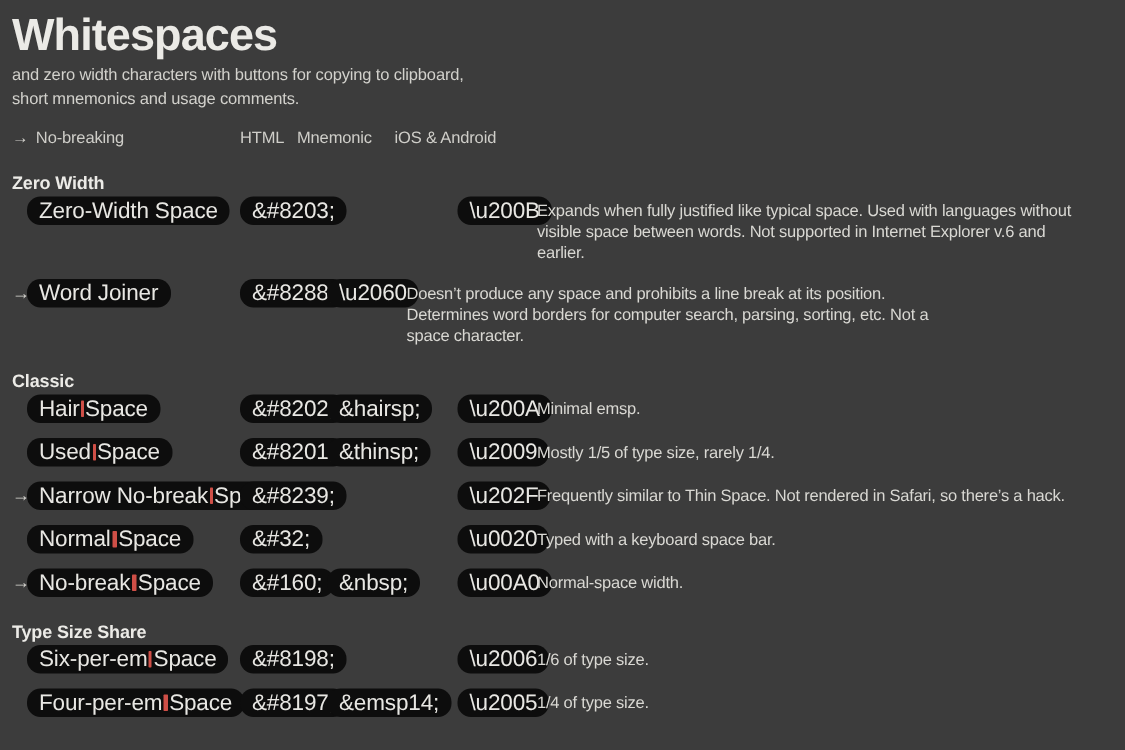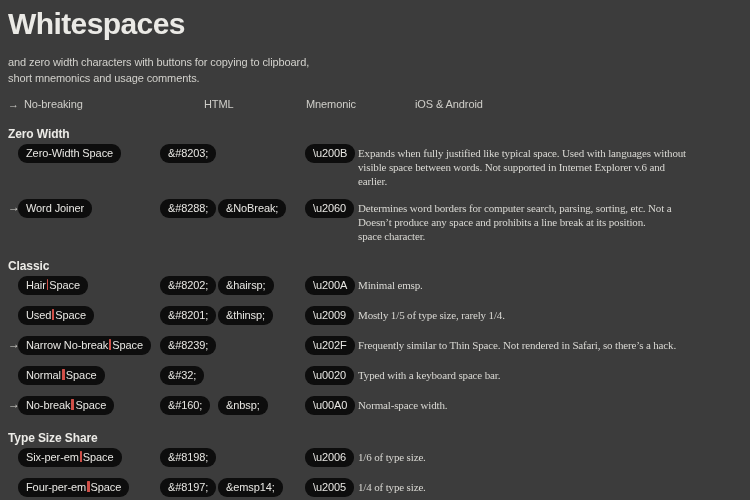--- a/index.html
+++ b/index.html
@@ -6,59 +6,59 @@
   html,body { margin:0; padding:0; }
   body {
     width:750px; height:500px; overflow:hidden;
     background:var(--bg,#3c3c3c);
     font-family:"Liberation Sans", sans-serif;
     color:#d9d8d3;
   }
   .page { padding:8px 8px 0 8px; }
 
   .title {
-    margin:0 0 14px 0;
+    margin:0 0 2px 0;
     font-size:30px; line-height:32px; font-weight:700;
     letter-spacing:-0.6px; color:#ebeae6;
   }
   .subtitle { font-size:11px; line-height:16px; color:#d2d1cc; letter-spacing:-0.1px; }
 
   .header-row {
     display:flex; margin-top:11px;
-    font-size:11px; line-height:14px; color:#cfcec9; letter-spacing:-0.1px;gap:44px;
+    font-size:11px; line-height:14px; color:#cfcec9; letter-spacing:-0.1px;
   }
   .c0 { width:152px; }
-  .c1 { width:58px; }
+  .c1 { width:38px; }
   .c2 { width:65px; }
   .c4 { flex:1; min-width:0; }
   .hdr-arrow { display:inline-block; margin-right:5px; }
 
   .section { margin-top:16px; }
   .section:first-child { margin-top:16px; }
   .section-label {
     font-size:12px; line-height:14px; font-weight:700;
     color:#ecebe7; margin-bottom:2px; letter-spacing:-0.1px;
   }
 
   .row { display:flex; align-items:flex-start; margin-bottom:10px; }
   .cell-arrow { width:10px; font-size:12px; line-height:19px; color:#d5d4cf; }
   .cell-name { width:142px; }
   .cell-html { width:58px; }
   .cell-mn   { width:87px; }
   .cell-ios  { width:53px; }
   .cell-desc {
     flex:1; min-width:0; padding-top:3px;
     font-size:11px; line-height:14px; letter-spacing:-0.15px;
-    color:#d9d8d3; white-space:nowrap;font-family:Liberation Serif, serif;
+    color:#d9d8d3; white-space:nowrap;
   }
 
   .chip {
     display:inline-block; margin:0;
     background:var(--chip-bg,#0d0d0d); color:#e8e7e3;
-    font-family:inherit; font-size:11px; line-height:19px; height:19px;
+    font-family:inherit; font-size:15px; line-height:19px; height:19px;
     padding:0 8px; border:none; border-radius:9px;
     letter-spacing:-0.1px; white-space:nowrap; cursor:pointer;
   }
   .marker {
     display:inline-block; width:2px; height:11px;
     background:var(--accent,#cf4f47);
     vertical-align:-1px; margin:0 1px; border-radius:0.5px;
   }
 </style>
 </head>
@@ -108,29 +108,26 @@
   </div>
 
   <div class="row">
     <div class="cell-arrow">→</div>
     <div class="cell-name">
       <button class="chip"><span>Word Joiner</span></button>
     </div>
     <div class="cell-html">
       <button class="chip">&amp;#8288;</button>
     </div>
-    <div class="cell-mn">
-      <button class="chip">&amp;NoBreak;</button>
-    </div>
     <div class="cell-ios">
       <button class="chip">\u2060</button>
     </div>
     <div class="cell-desc">
+              <div>Doesn’t produce any space and prohibits a line break at its position.</div>
               <div>Determines word borders for computer search, parsing, sorting, etc. Not a</div>
-              <div>Doesn’t produce any space and prohibits a line break at its position.</div>
               <div>space character.</div>
             </div>
   </div>
 </div>
   </div>
 
   <div class="section">
     <div class="section-label">Classic</div>
     <div>
   <div class="row">

